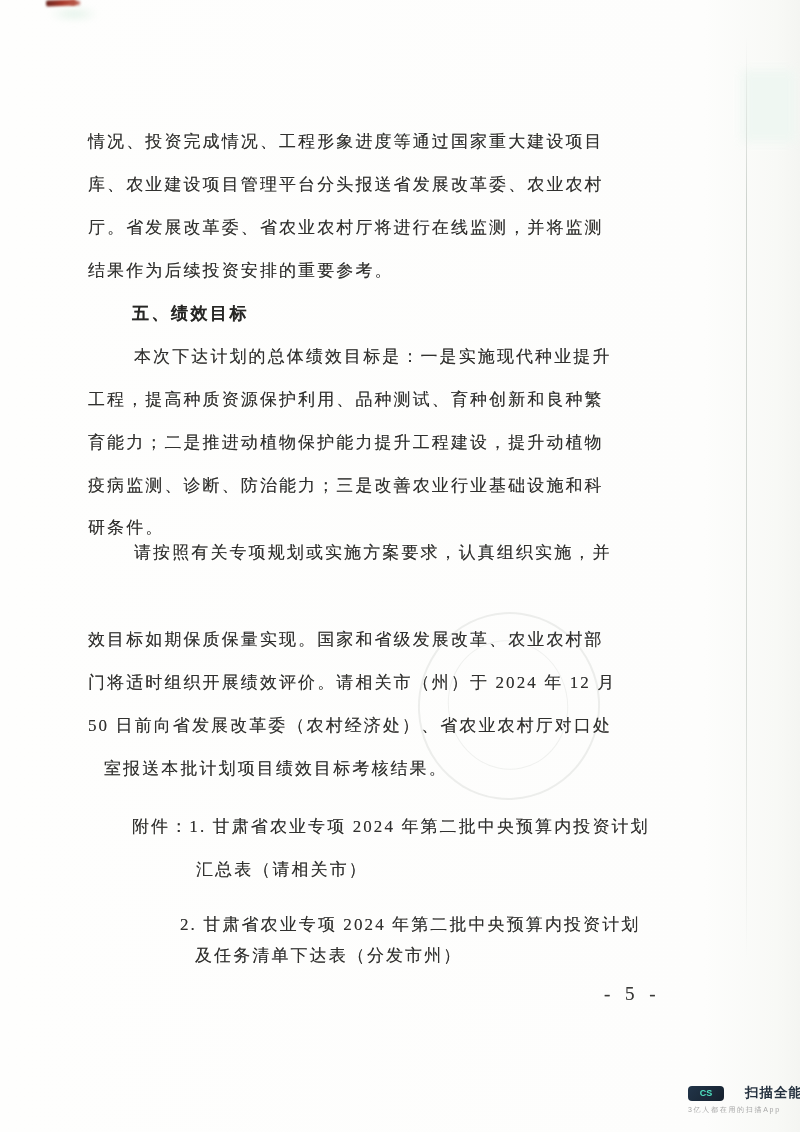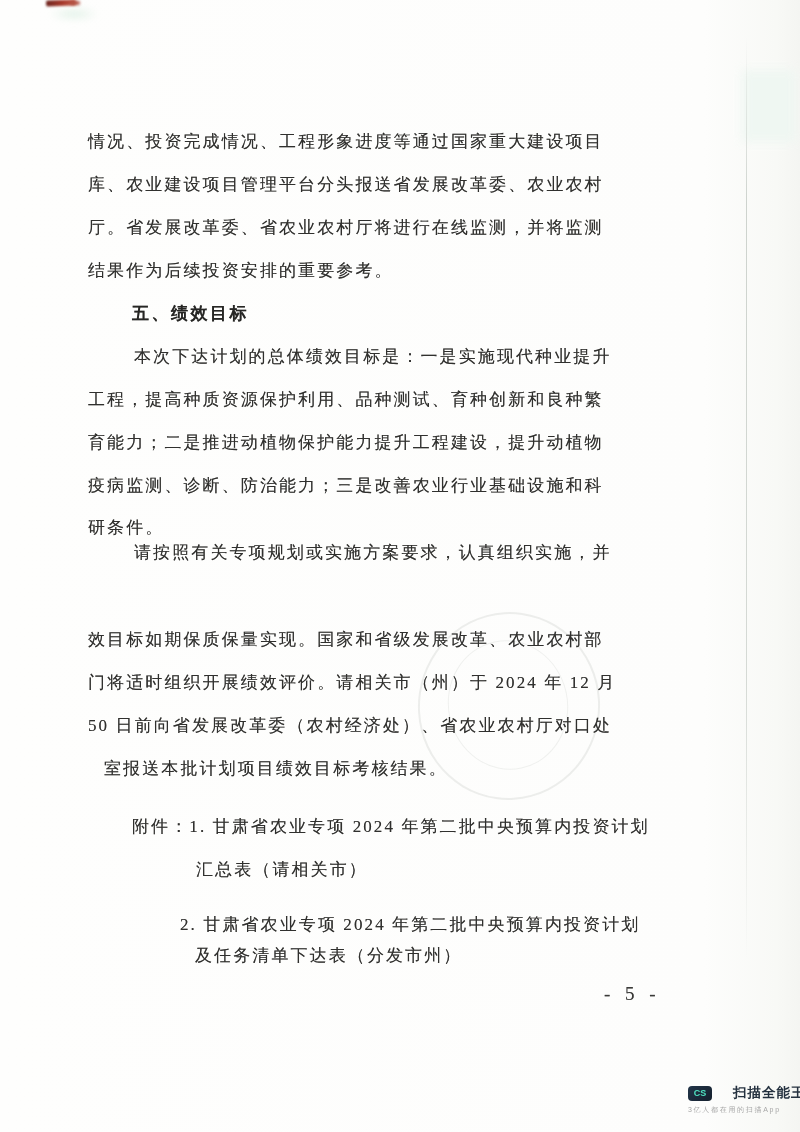--- a/index.html
+++ b/index.html
@@ -87,21 +87,21 @@
     border-radius: 50%;
     transform: rotate(-12deg);
   }
   
   .camscanner {
     position: absolute; top: 1084px; left: 688px;
   }
   .cs-row { display: flex; align-items: center; }
   .cs-badge {
     display: inline-flex; align-items: center; justify-content: center;
-    width: 24px; height: 15px;
+    width: 36px; height: 15px;
     border-radius: 4px;
     background: linear-gradient(135deg, #223549, #15202d);
     color: #4fe3c1;
     font-family: "Liberation Sans", sans-serif;
     font-weight: 700;
     font-size: 9px;
     letter-spacing: 0;
   }
   .cs-name {
     margin-left: 21px;

